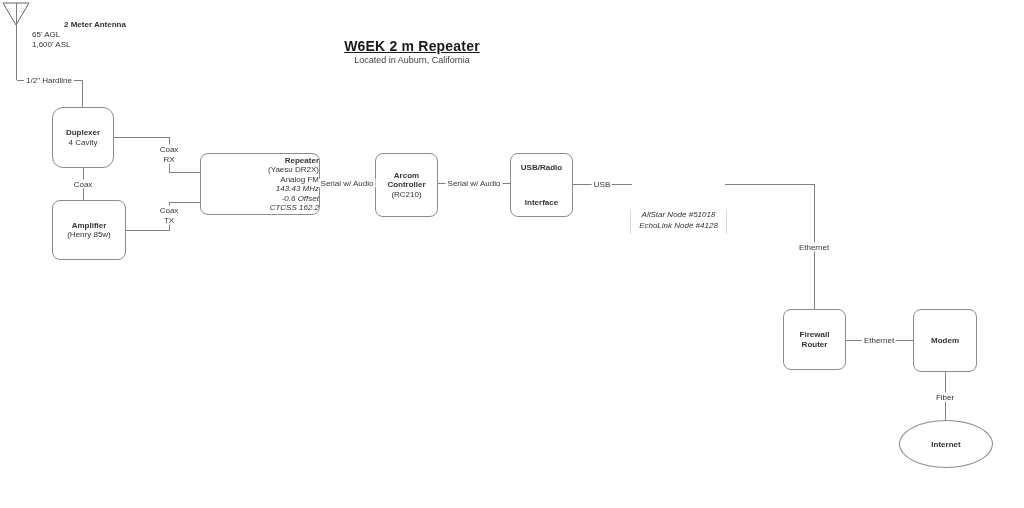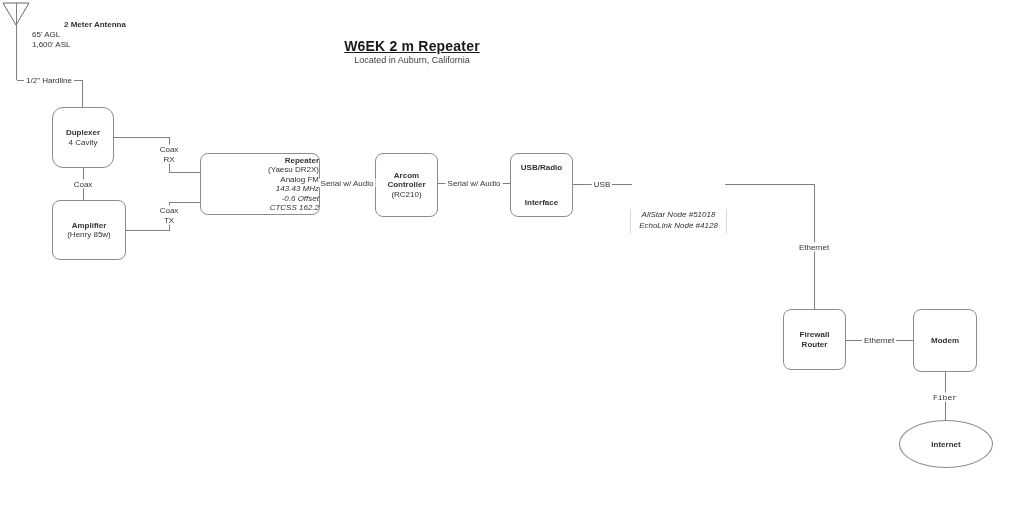--- a/index.html
+++ b/index.html
@@ -166,15 +166,15 @@
   <div class="lbl" style="left:347px;top:183px;">Serial w/ Audio</div>
 
   <div class="lbl" style="left:474px;top:183px;">Serial w/ Audio</div>
 
   <div class="lbl" style="left:602px;top:184px;">USB</div>
 
   <div class="lbl" style="left:814px;top:247px;">Ethernet</div>
 
   <div class="lbl" style="left:879px;top:340px;">Ethernet</div>
 
-  <div class="lbl" style="left:945px;top:397px;font-family:Liberation Mono, monospace;">Fiber</div>
+  <div class="lbl" style="left:945px;top:397px;">Fiber</div>
 
 </div>
 
 </body></html>

